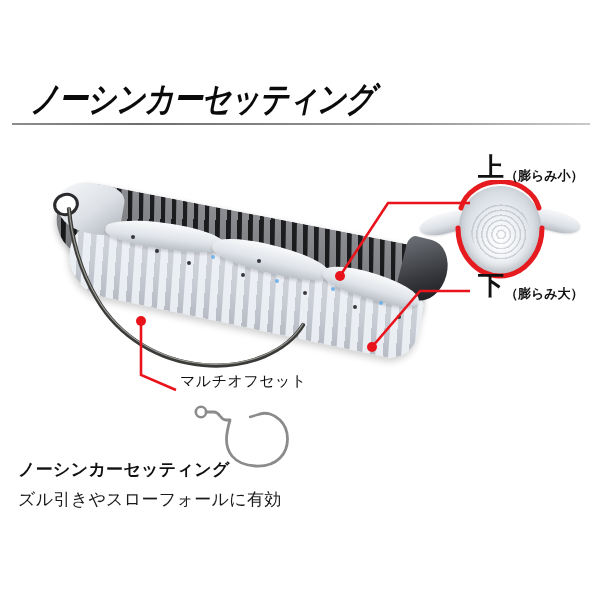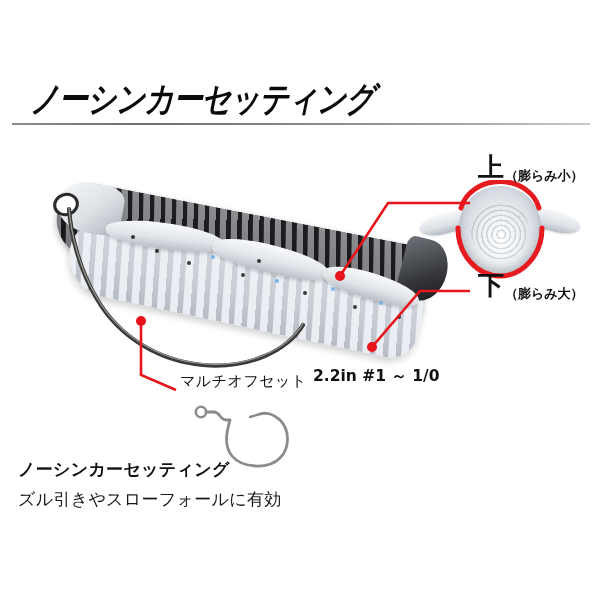--- a/index.html
+++ b/index.html
@@ -335,21 +335,20 @@
   <div class="lbl lbl-down">
     <span class="lbl-row">
       <span class="lbl-main">下</span>
       <span class="lbl-paren">（膨らみ大）</span>
     </span>
   </div>
 
   <div class="lbl lbl-multi">マルチオフセット</div>
 
   <div class="spec">
-    <div>2.2in #1 ～ 1/0</div>
   </div>
 
   <svg class="hook-illus" viewBox="0 0 140 72">
 
     <circle cx="11" cy="12" r="5.2" fill="none" stroke="#8b8b8b" stroke-width="2.6"></circle>
 
     <path d="M 16 12
              L 24 12
              C 30 12, 30 20, 36 20
              L 40 20

